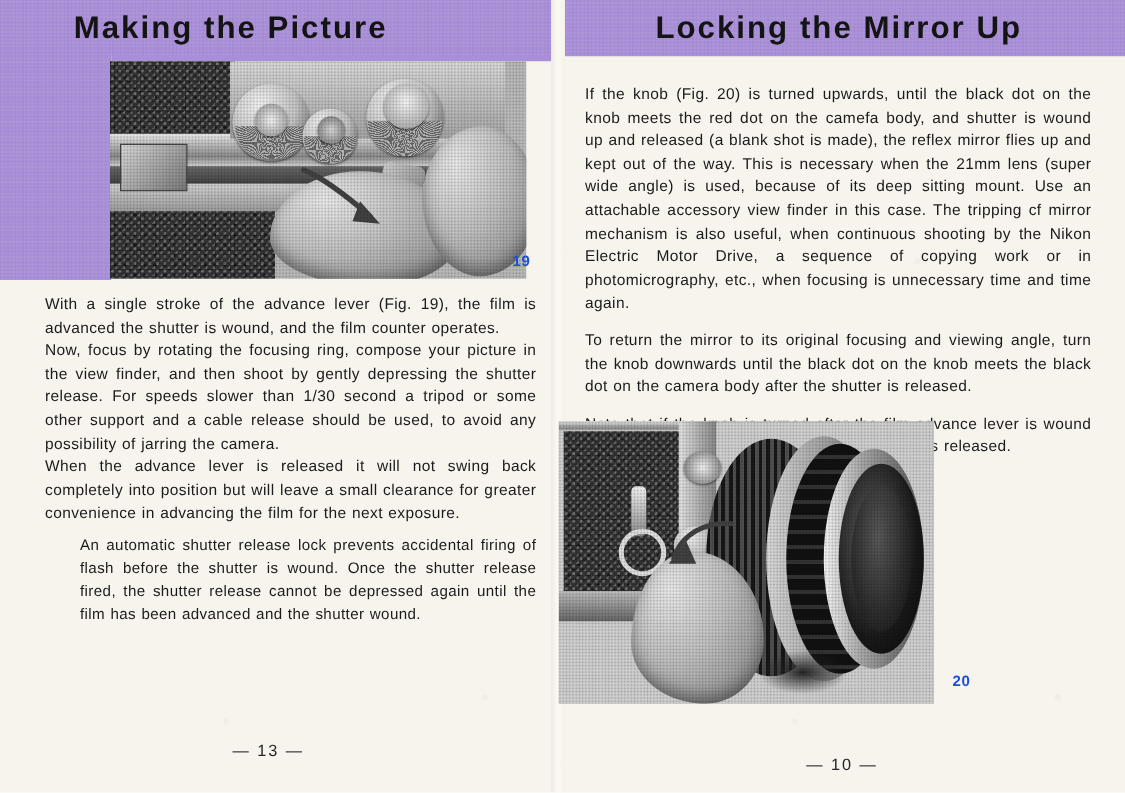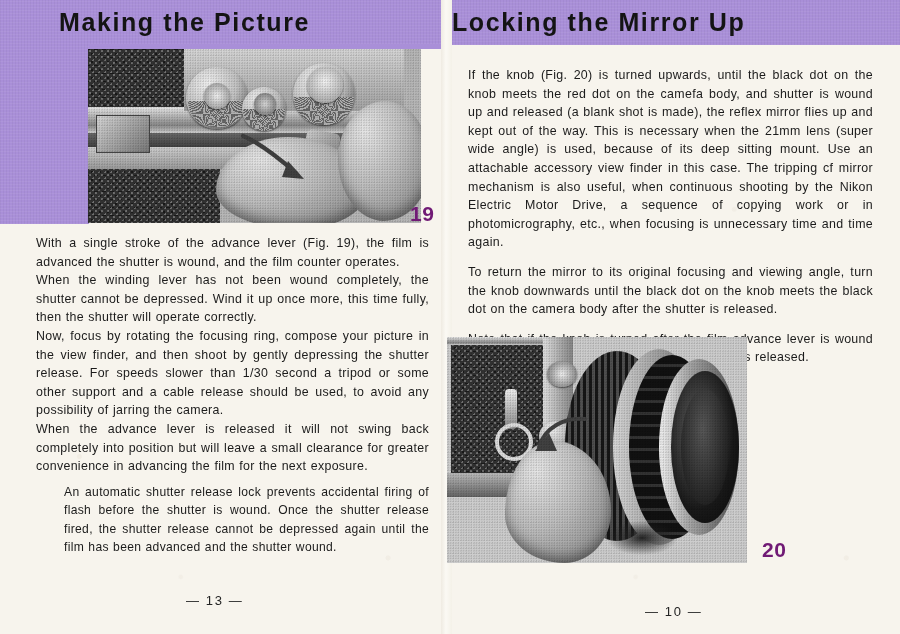--- a/index.html
+++ b/index.html
@@ -95,20 +95,21 @@
     position: absolute;
     left: 89px; top: 44px;
     width: 352px; height: 5px;
     background: #a98fd8;
   }
 
   #band-right {
     left: 452px; top: 0; width: 448px; height: 45px;
   }
   #band-right .header-title {
+    text-align: center;
     line-height: 45px;
     padding-right: 10px;
   }
 
   
   .body-text {
     position: absolute;
     color: #1b1b1b;
     font-size: 12.4px;
     line-height: 18.6px;
@@ -141,23 +142,23 @@
     position: absolute;
     overflow: hidden;
     background: #b9b4ad;
     filter: grayscale(1) contrast(1.04);
   }
   #fig19 { left: 88px; top: 49px;  width: 333px; height: 174px; }
   #fig20 { left: 447px; top: 337px; width: 300px; height: 226px; }
 
   .fig-caption {
     position: absolute;
-    color: #701a75;
+    color: #1d4ed8;
     font-weight: bold;
-    font-size: 21px;
+    font-size: 12px;
     letter-spacing: .5px;
   }
   #cap19 { left: 410px; top: 202px; }
   #cap20 { left: 762px; top: 538px; }
 
   
   .page-number {
     position: absolute;
     color: #242424;
     font-size: 13px;
@@ -268,21 +269,20 @@
       <svg class="arrow-red" style="left:150px;top:82px;" width="90" height="60" viewBox="0 0 90 60">
         <path d="M5 5 C 22 12, 42 28, 58 42" stroke="#c22121" stroke-width="4.2" fill="none" stroke-linecap="round"></path>
         <path d="M50 30 L 66 48 L 44 46 Z" fill="#c22121"></path>
       </svg>
     </div>
   </div>
   <div class="fig-caption" id="cap19">19</div>
 
   <div class="body-text" id="text-left">
     <p>With a single stroke of the advance lever (Fig. 19), the film is advanced the shutter is wound, and the film counter operates.</p>
-    <p>When the winding lever has not been wound completely, the shutter cannot be depressed.    Wind it up once more, this time fully, then the shutter will operate correctly.</p>
     <p>Now, focus by rotating the focusing ring, compose your picture in the view finder, and then shoot by gently depressing the shutter release. For speeds slower than 1/30 second a tripod or some other support and a cable release should be used, to avoid any possibility of jarring the camera.</p>
     <p>When the advance lever is released it will not swing back completely into position but will leave a small clearance for greater convenience in advancing the film for the next exposure.</p>
     <div class="note-body">
       <p class="gap">An automatic shutter release lock prevents accidental firing of flash before the shutter is wound.    Once the shutter release fired, the shutter release cannot be depressed again until the film has been advanced and the shutter wound.</p>
     </div>
   </div>
 
   <div class="page-number" id="pagenum-left">— 13 —</div>
 
   <div class="gutter"></div>

